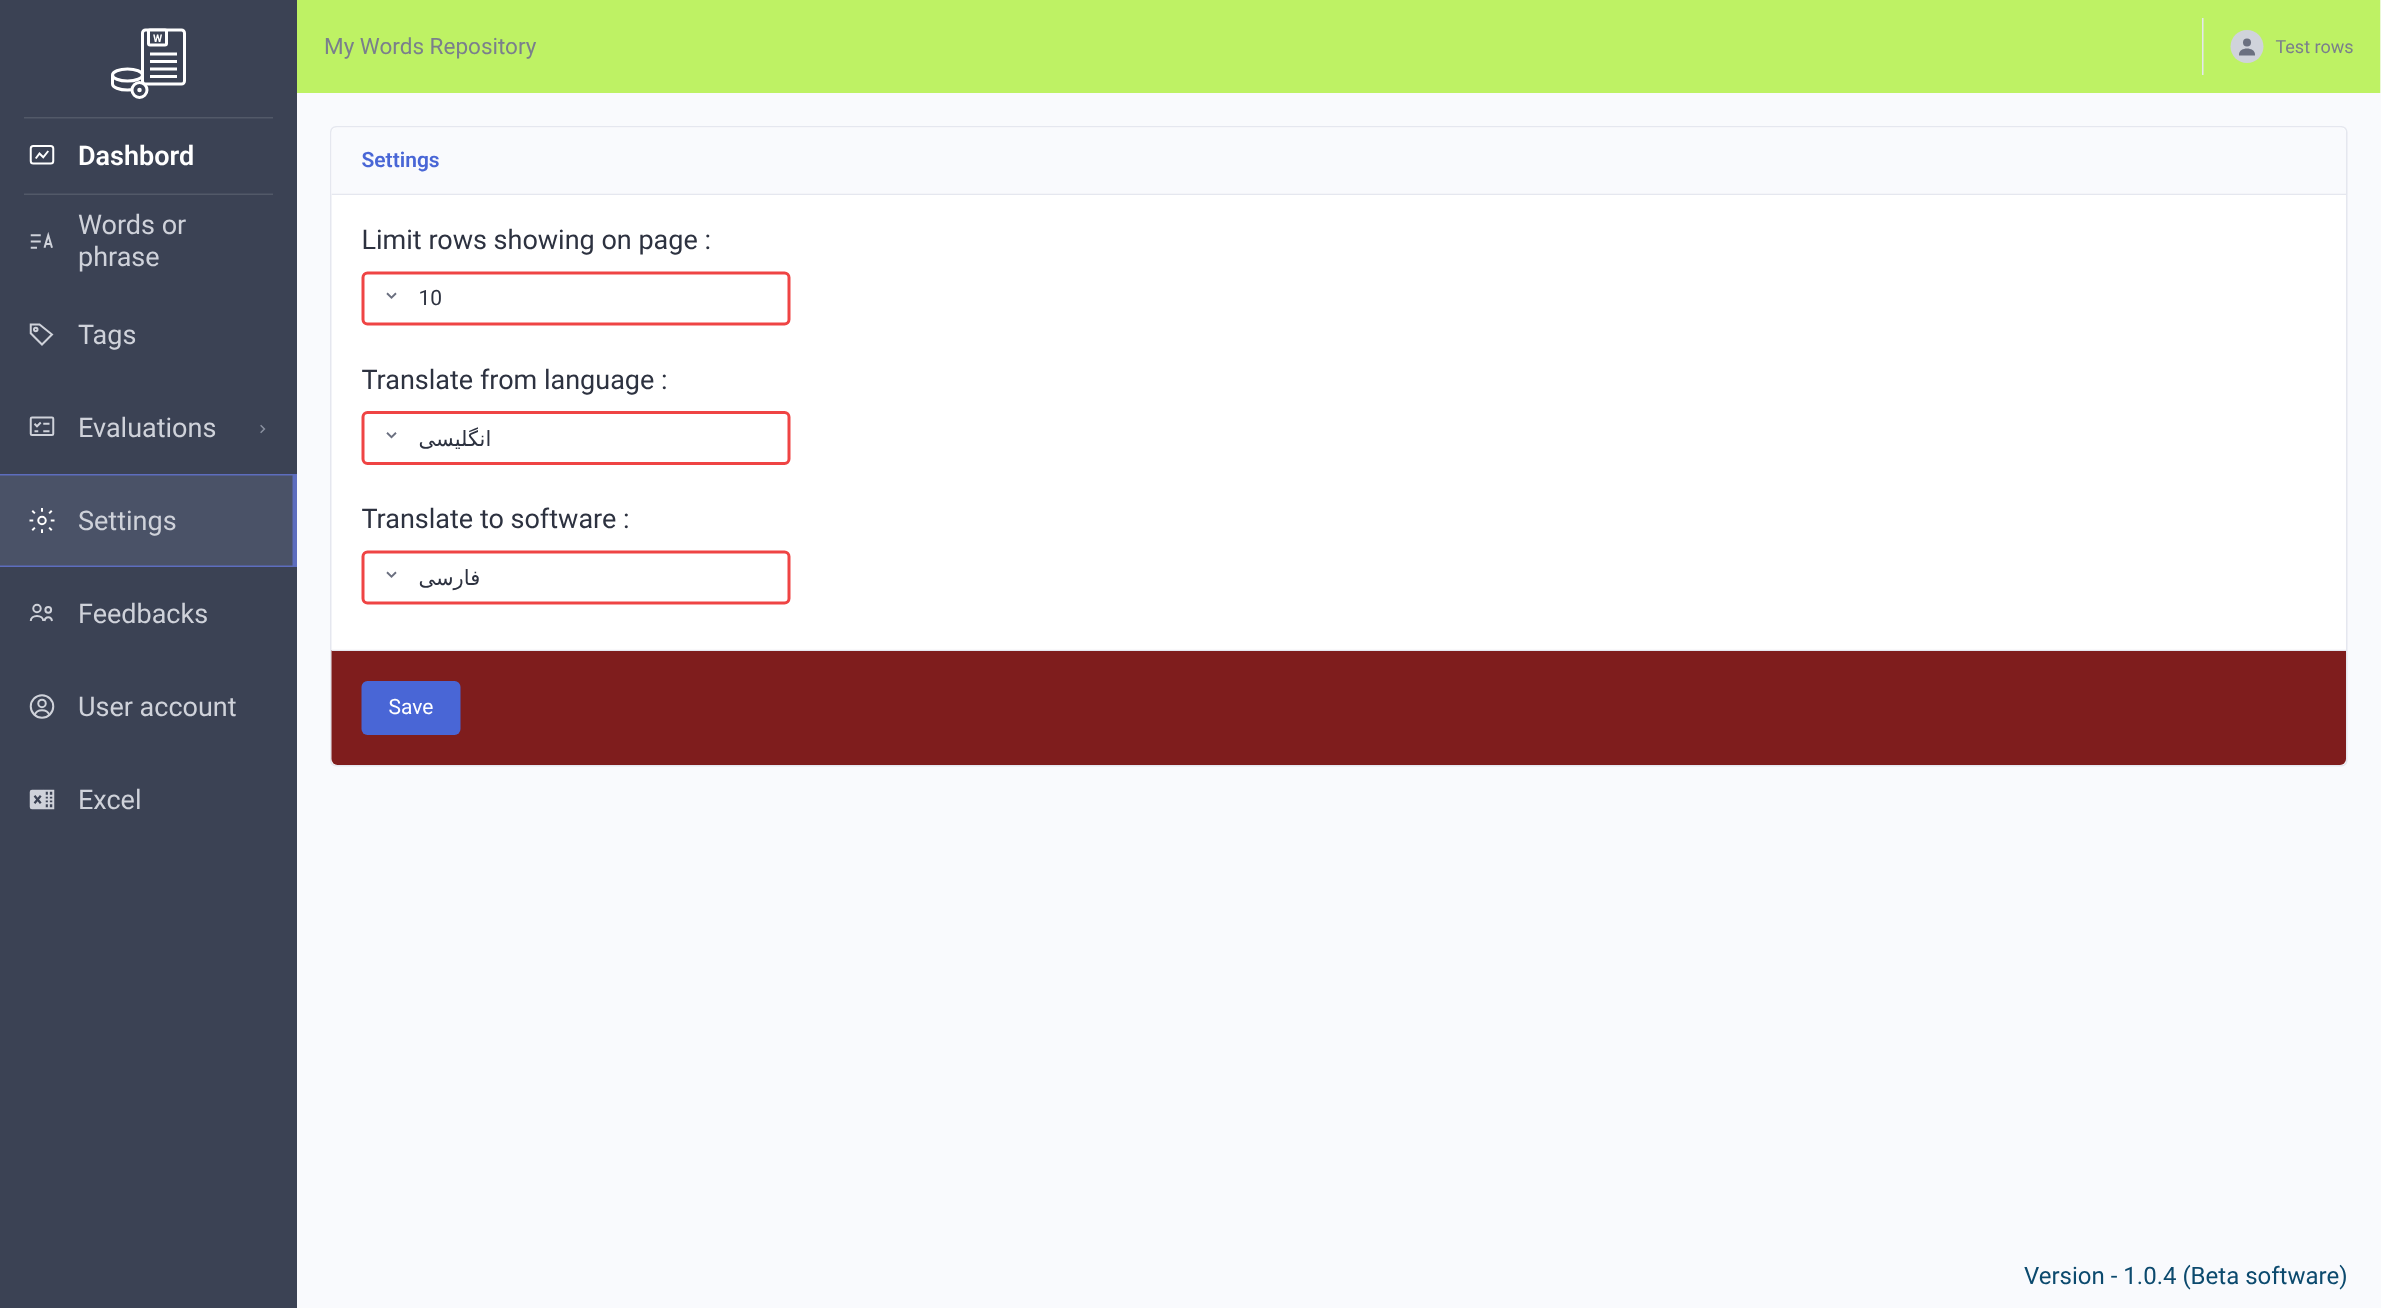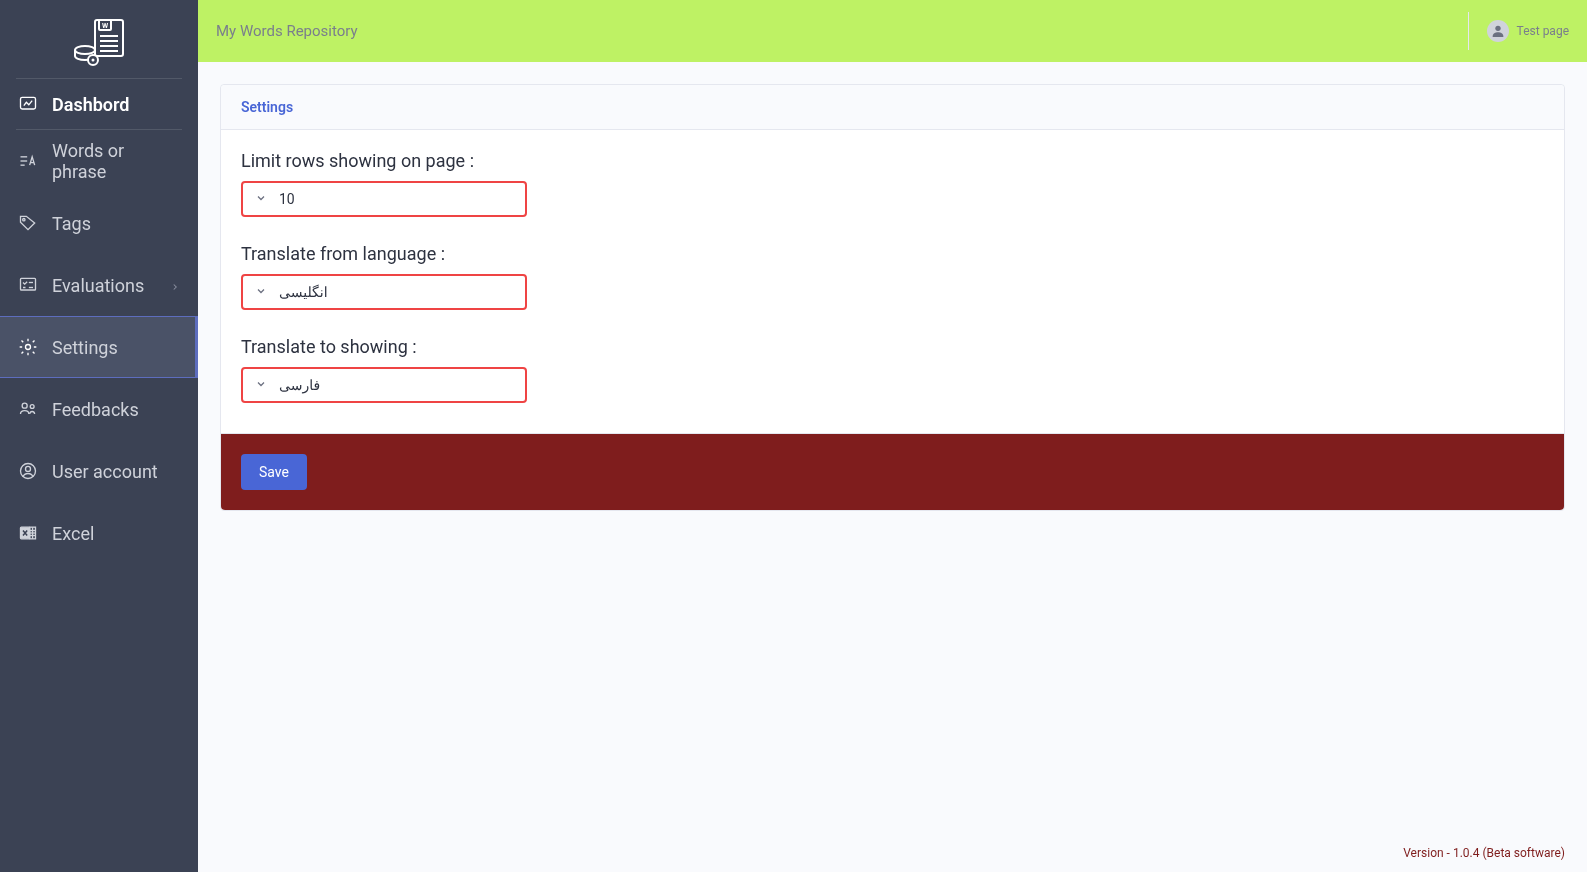--- a/index.html
+++ b/index.html
@@ -127,22 +127,22 @@
       border-radius: 4px;
       padding: 10px 18px;
       font-size: 14px;
       cursor: pointer;
     }
 
     .version {
       position: absolute;
       right: 22px;
       bottom: 12px;
-      font-size: 12px;
-      color: #7f1d1d;
+      font-size: 16px;
+      color: #0c4a6e;
     }
   </style>
 </head>
 <body>
 
 <aside class="sidebar">
   <div class="logo-area">
     <svg width="56" height="48" viewBox="0 0 56 48">
       <g fill="#fff">
         <rect x="24" y="2" width="28" height="36" rx="2" fill="none" stroke="#fff" stroke-width="2"></rect>
@@ -261,21 +261,21 @@
 <main class="main">
   <header class="topbar">
     <span class="title">My Words Repository</span>
     <div class="user-area">
       <span class="avatar">
         <svg width="16" height="16" viewBox="0 0 24 24" fill="#6b7080">
             <circle cx="12" cy="8" r="4"></circle>
             <path d="M4 20c0-4 4-6 8-6s8 2 8 6v1H4z"></path>
           </svg>
       </span>
-      <span class="user-name">Test page</span>
+      <span class="user-name">Test rows</span>
     </div>
   </header>
 
   <section class="content">
     <div class="card">
       <div class="card-header">Settings</div>
 
       <div class="card-body">
         <div class="form-group">
           <label class="form-label">Limit rows showing on page :</label>
@@ -295,21 +295,21 @@
             <span class="chev">
               <svg width="12" height="12" viewBox="0 0 24 24" fill="none" stroke="#6b7080" stroke-width="2.5">
                   <path d="M6 9l6 6 6-6"></path>
                 </svg>
             </span>
             <span>انگلیسی</span>
           </div>
         </div>
 
         <div class="form-group">
-          <label class="form-label">Translate to showing :</label>
+          <label class="form-label">Translate to software :</label>
           <div class="select">
             <span class="chev">
               <svg width="12" height="12" viewBox="0 0 24 24" fill="none" stroke="#6b7080" stroke-width="2.5">
                   <path d="M6 9l6 6 6-6"></path>
                 </svg>
             </span>
             <span>فارسی</span>
           </div>
         </div>
       </div>

